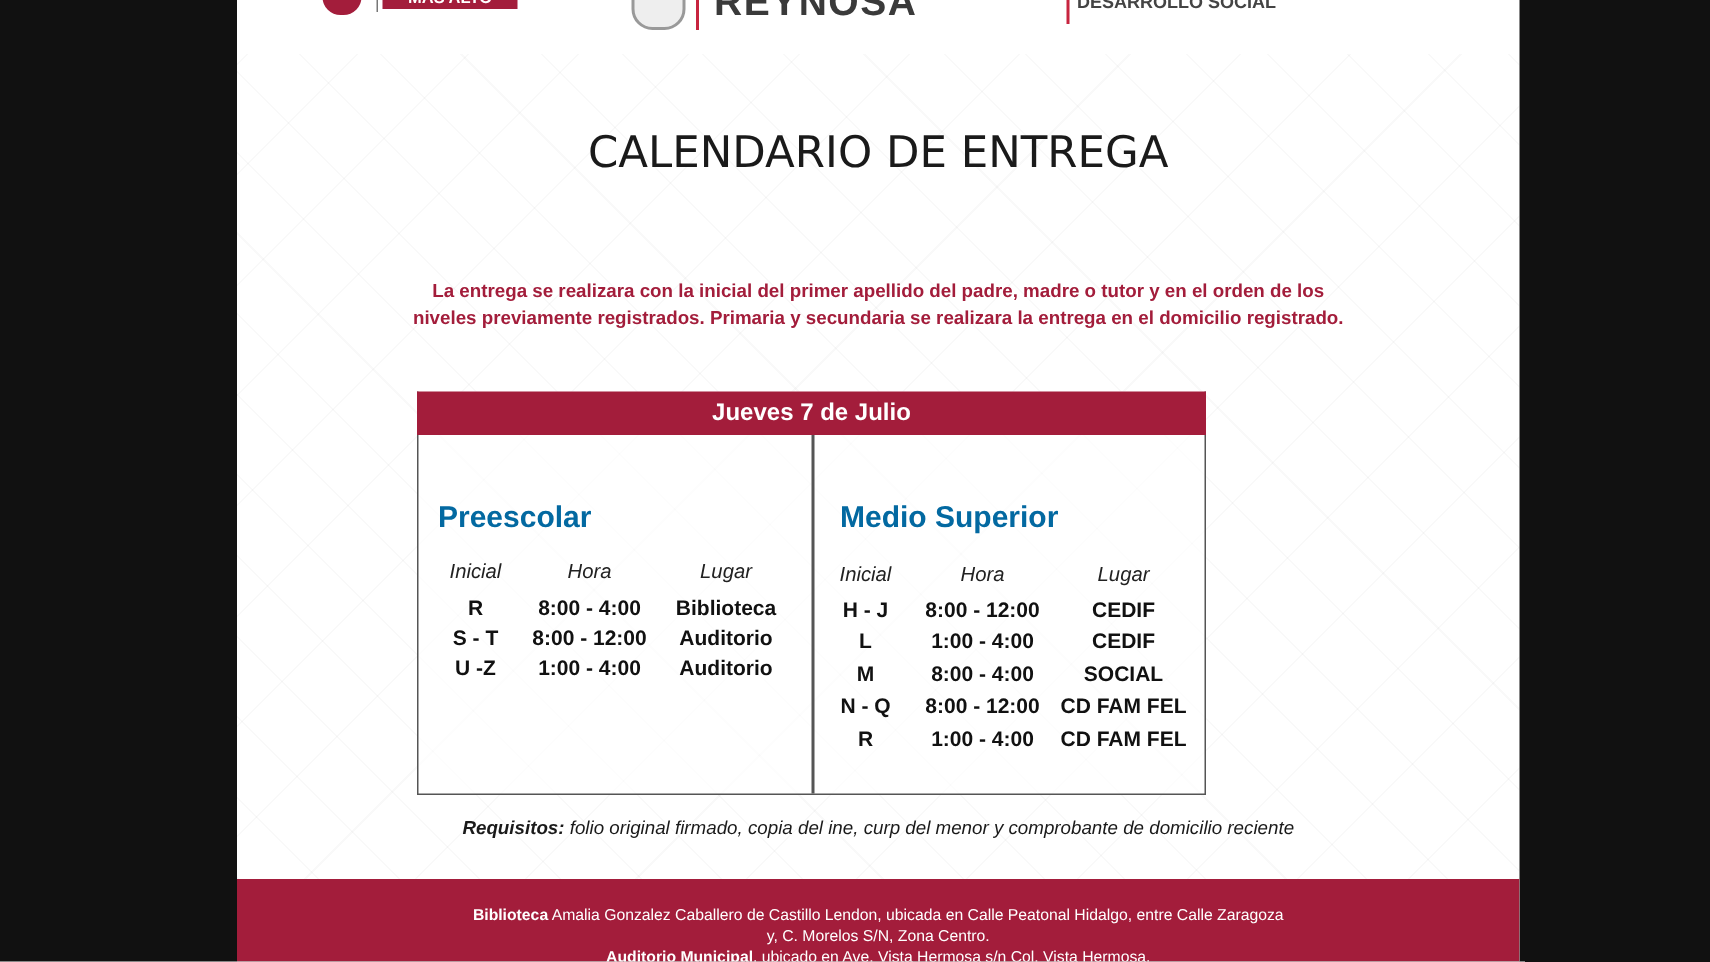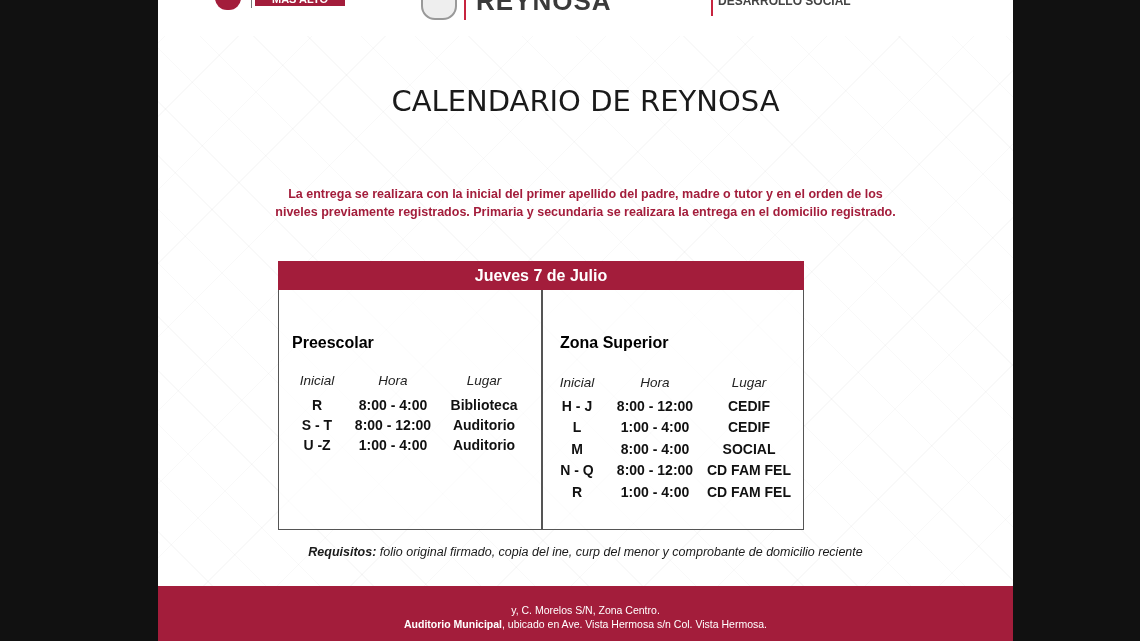--- a/index.html
+++ b/index.html
@@ -72,21 +72,21 @@
     background:#a31d3b; color:#ffffff; text-align:center; line-height:29px;
     font-size:16px; font-weight:bold; font-family:"Liberation Sans", sans-serif;
   }
   .col-divider {
     position:absolute; left:262px; top:29px; bottom:0; width:1.5px; background:#555;
   }
   .col { position:absolute; top:29px; bottom:0; }
   .col-left { left:0; width:262px; }
   .col-right { left:264px; width:260px; }
   .level {
-    position:absolute; top:44px; font-size:16px; font-weight:bold; color:#000000;
+    position:absolute; top:44px; font-size:20px; font-weight:bold; color:#0369a1;
     font-family:"Liberation Sans", sans-serif;
   }
   .col-left .level { left:13px; }
   .col-right .level { left:17px; }
   .hdr, .row { position:absolute; left:0; width:100%; font-family:"Liberation Sans", sans-serif; }
   .hdr span { position:absolute; font-style:italic; font-size:13.5px; color:#222; text-align:center; }
   .row span { position:absolute; font-size:14px; font-weight:bold; color:#111; text-align:center; white-space:nowrap; }
 
   
   .col-left .c1 { left:8px; width:60px; }
@@ -121,21 +121,21 @@
     <div class="logo-shield"></div>
     <div class="logo-sep1"></div>
     <div class="logo-masalto">MÁS ALTO</div>
     <div class="logo-crest"></div>
     <div class="logo-sep2"></div>
     <div class="logo-reynosa">REYNOSA</div>
     <div class="logo-sep3"></div>
     <div class="logo-desarrollo">DESARROLLO SOCIAL</div>
   </div>
 
-  <div class="title1">CALENDARIO DE REYNOSA</div>
+  <div class="title1">CALENDARIO DE ENTREGA</div>
 
   <div class="intro">
     <div>La entrega se realizara con la inicial del primer apellido del padre, madre o tutor  y en el orden de los</div>
     <div>niveles previamente registrados. Primaria y secundaria se realizara la entrega en el domicilio registrado.</div>
   </div>
 
   <div class="table">
     <div class="table-head">Jueves  7  de Julio</div>
     <div class="col-divider"></div>
 
@@ -157,21 +157,21 @@
         <span class="c3">Auditorio</span>
       </div>
       <div class="row" style="top:147px;">
         <span class="c1">U -Z</span>
         <span class="c2">1:00 - 4:00</span>
         <span class="c3">Auditorio</span>
       </div>
     </div>
 
     <div class="col col-right">
-      <div class="level">Zona Superior</div>
+      <div class="level">Medio Superior</div>
       <div class="hdr" style="top:85px;">
         <span class="c1">Inicial</span>
         <span class="c2">Hora</span>
         <span class="c3">Lugar</span>
       </div>
       <div class="row" style="top:108px;">
         <span class="c1">H - J</span>
         <span class="c2">8:00 - 12:00</span>
         <span class="c3">CEDIF</span>
       </div>
@@ -198,18 +198,21 @@
     </div>
   </div>
 
   <div class="req">
     <div>
       <b>Requisitos:</b><span> folio original firmado, copia del ine, curp del menor y comprobante de domicilio reciente</span>
     </div>
   </div>
 
   <div class="footer">
+    <div>
+      <b>Biblioteca</b><span> Amalia Gonzalez Caballero de Castillo Lendon, ubicada en Calle Peatonal Hidalgo, entre Calle Zaragoza</span>
+    </div>
     <div>y, C. Morelos S/N, Zona Centro.</div>
     <div>
       <b>Auditorio Municipal</b><span>, ubicado en Ave. Vista Hermosa s/n Col. Vista Hermosa.</span>
     </div>
   </div>
 </div>
 
 </body></html>

